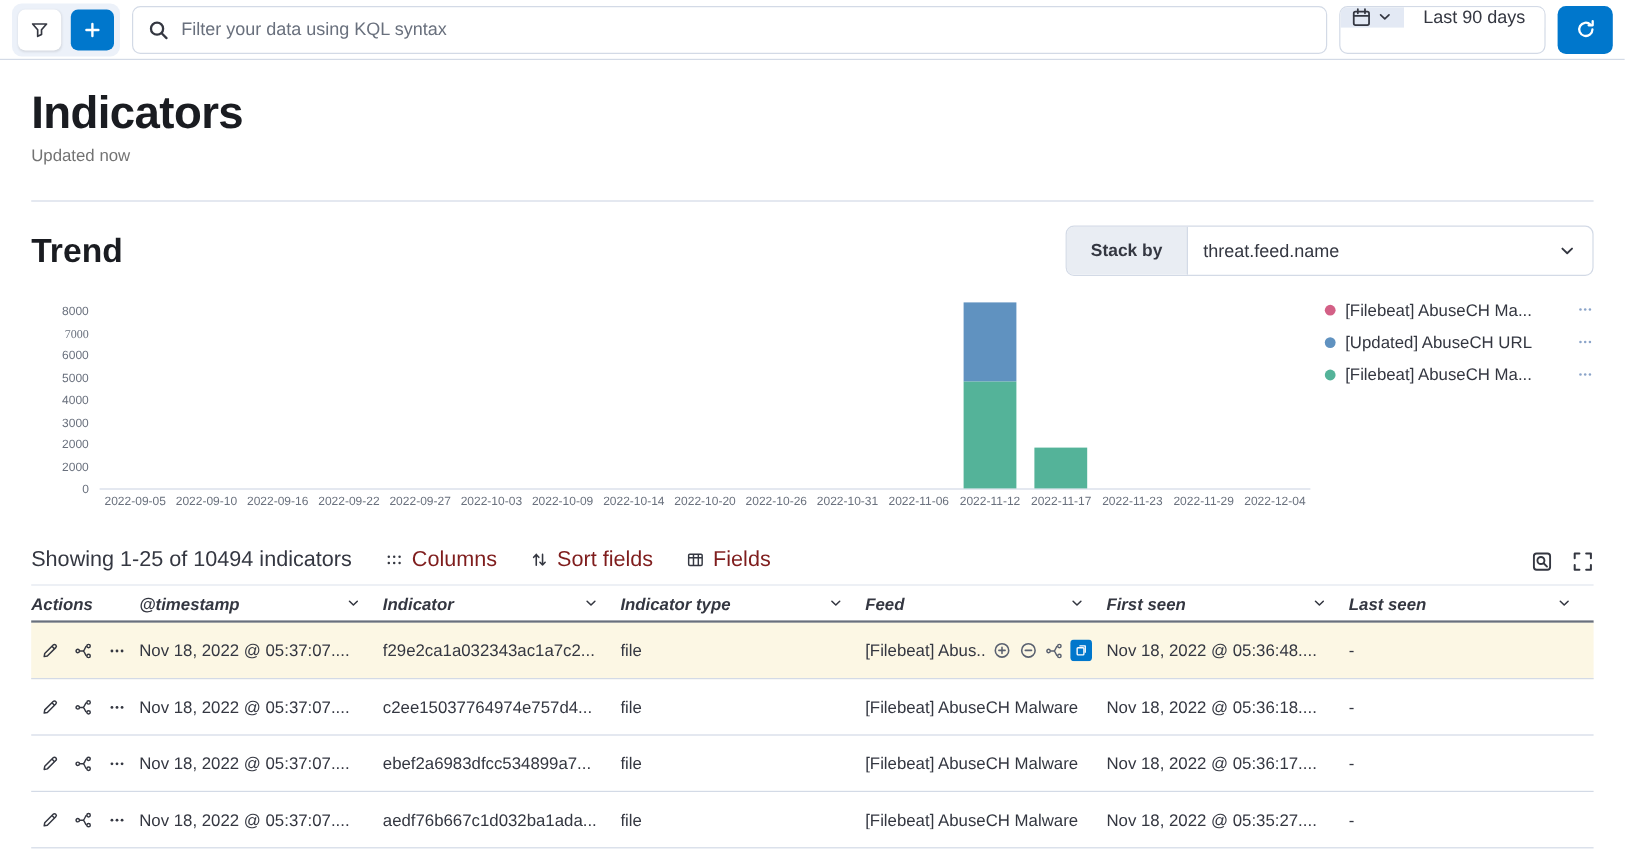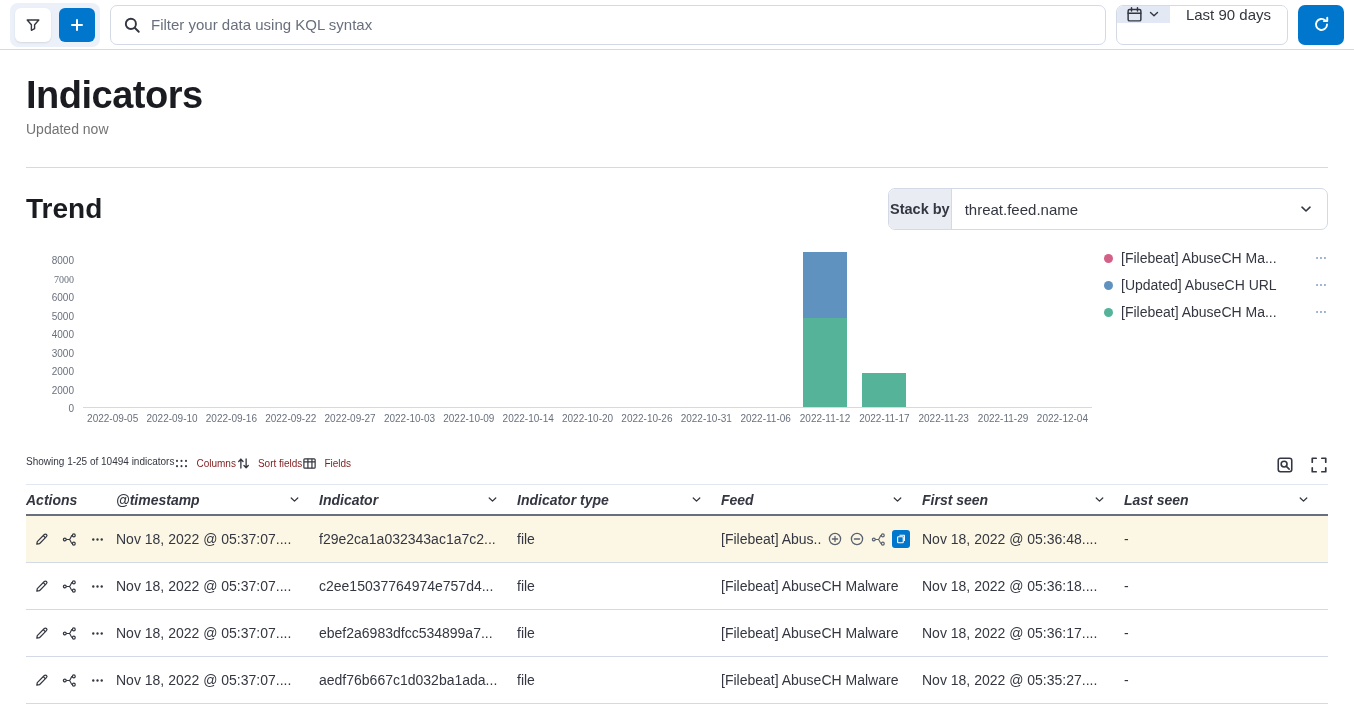--- a/index.html
+++ b/index.html
@@ -32,21 +32,21 @@
   .content { padding:0 26px; }
   .page-title { font-size:38px; font-weight:700; color:#1a1c21; margin-top:24px; letter-spacing:-.5px; }
   .updated { margin-top:4px; font-size:14px; color:#737373; }
   .divider { border:none; border-top:1px solid #D3DAE6; margin-top:30px; }
 
   
   .trend-head { display:flex; align-items:center; justify-content:space-between; margin-top:20px; }
   .trend-title { font-size:28px; font-weight:700; color:#1a1c21; }
   .stackby { display:flex; width:440px; height:42px; border:1px solid #D3DAE6; border-radius:7px;
     overflow:hidden; background:#fff; }
-  .stackby-label { background:#E9EDF3; display:flex; align-items:center; padding:0 1px;
+  .stackby-label { background:#E9EDF3; display:flex; align-items:center; padding:0 20px;
     font-size:14.5px; font-weight:600; color:#343741; border-right:1px solid #D3DAE6; }
   .stackby-value { flex:1; display:flex; align-items:center; justify-content:space-between;
     padding:0 13px; font-size:15px; color:#343741; cursor:pointer; }
 
   .chart-row { display:flex; margin-top:18px; }
   .chart-area { flex:1; display:grid; grid-template-columns:57px 1fr; }
   .y-axis { position:relative; height:160px; }
   .ytick { position:absolute; right:9px; transform:translateY(50%); font-size:10px; color:#69707D; }
   .plot { position:relative; height:160px; display:flex; align-items:flex-end;
     border-bottom:1px solid #D3DAE6; }
@@ -55,21 +55,21 @@
   .x-axis { grid-column:2; display:flex; margin-top:5px; }
   .xtick { flex:1; text-align:center; font-size:10px; color:#69707D; white-space:nowrap; }
 
   .legend { width:224px; margin-left:12px; display:flex; flex-direction:column; gap:11px; padding-top:2px; }
   .legend-item { display:flex; align-items:center; gap:8px; font-size:14px; }
   .dot { width:9px; height:9px; border-radius:50%; flex:none; }
   .legend-label { flex:1; white-space:nowrap; overflow:hidden; color:#343741; }
   .legend-more { color:#8ba4c9; flex:none; cursor:pointer; display:flex; }
 
   
-  .tbl-toolbar { display:flex; align-items:flex-start; margin-top:32px; font-size:10px; }
+  .tbl-toolbar { display:flex; align-items:flex-end; gap:28px; margin-top:32px; font-size:18px; }
   .tool-btn { display:flex; align-items:center; gap:7px; color:#7f1d1d; cursor:pointer; }
   .toolbar-right { margin-left:auto; display:flex; gap:16px; color:#343741; }
   .toolbar-right .tb-ic { cursor:pointer; display:flex; }
 
   
   .tbl { margin-top:10px; }
   .tgrid { display:grid; grid-template-columns:90px 203px 198px 204px 201px 202px 1fr; }
   .thead { height:32px; align-items:center; font-weight:700; font-size:14px;
     border-top:1px solid #E2E7EF; border-bottom:2px solid #69707D;font-style:italic; }
   .th { display:flex; align-items:center; justify-content:space-between; padding-right:18px;

